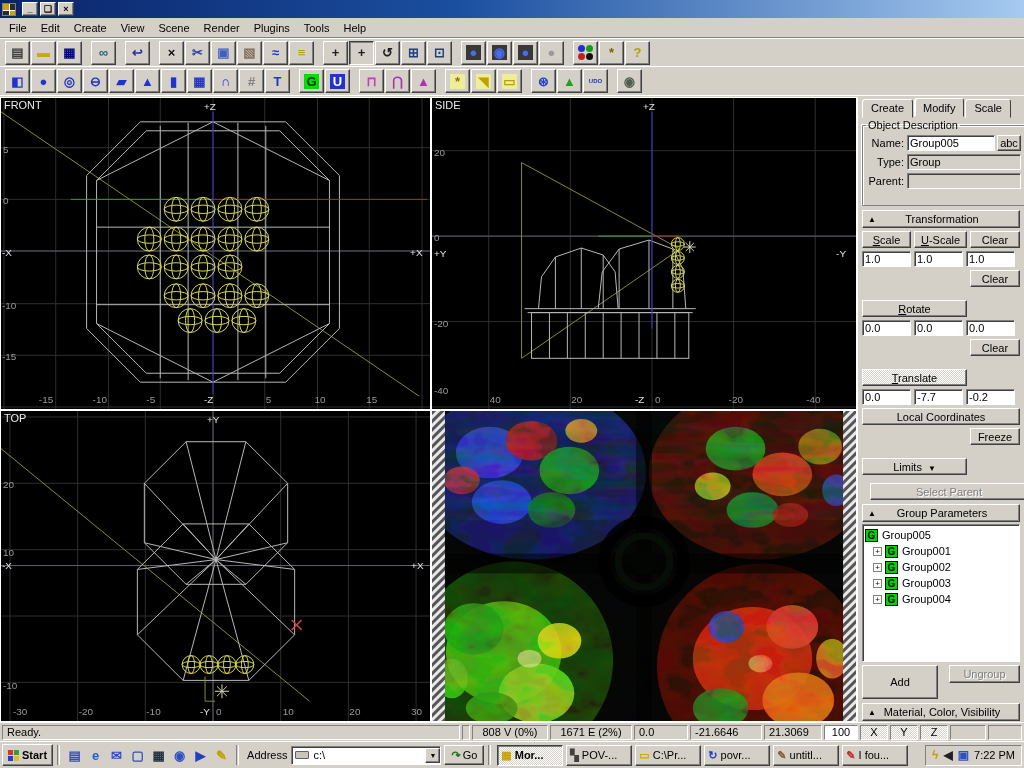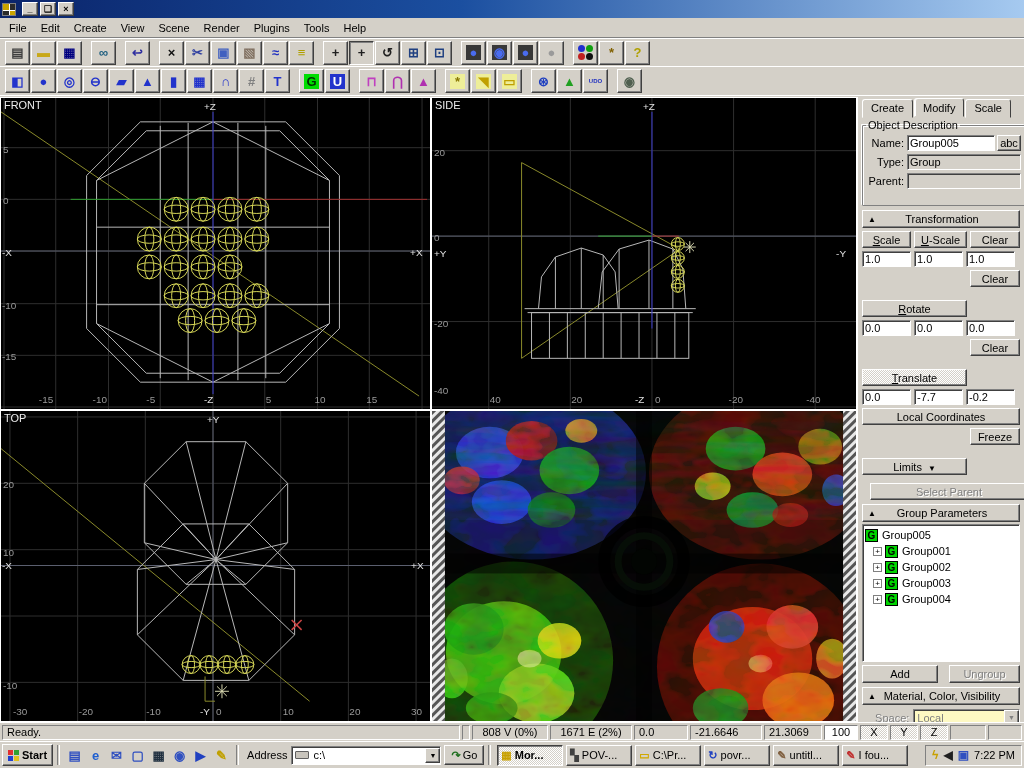--- a/index.html
+++ b/index.html
@@ -706,21 +706,21 @@
             <span class="tlabel">Group003</span>
           </div>
           <div class="treerow child">
             <span class="plusbox">+</span>
             <span class="gicon">G</span>
             <span class="tlabel">Group004</span>
           </div>
         </div>
     </div>
     <div class="trow">
-      <button class="btn" style="width:76px;height:18px">Add</button>
+      <button class="btn" style="width:76px;height:34px">Add</button>
       <button class="btn disabled" style="flex:1;height:18px">Ungroup</button>
     </div>
 
     <div class="sechdr">
       <span class="arr">▲</span>
       <span class="sechdr-label">Material, Color, Visibility</span>
     </div>
     <div class="spacerow">
       <label>Space:</label>
       <div class="combo">

